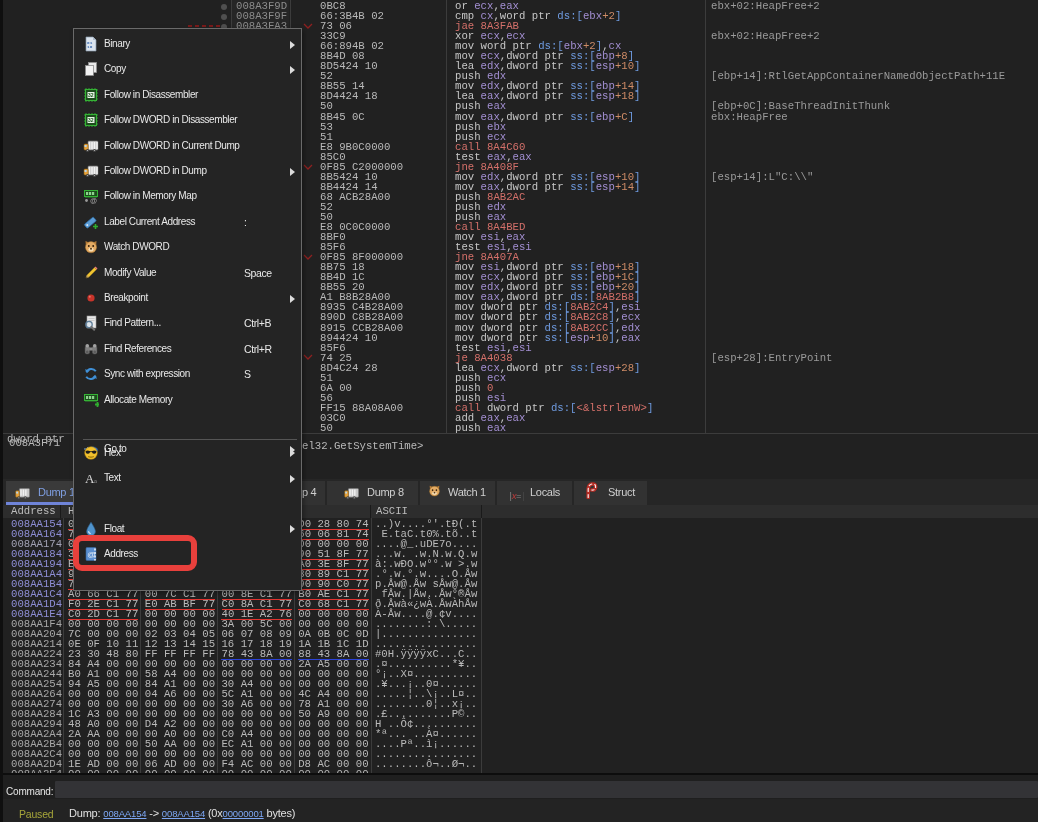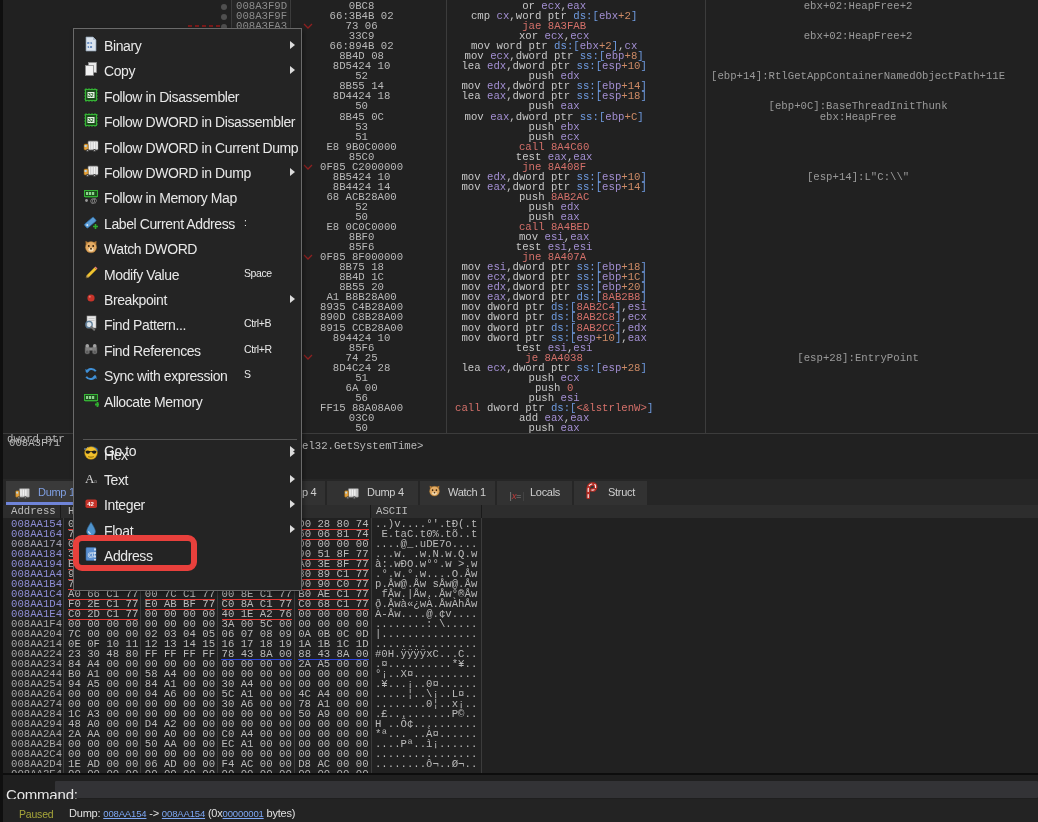--- a/index.html
+++ b/index.html
@@ -1,16 +1,16 @@
 <!DOCTYPE html>
 <html><head><meta charset="utf-8"><style>
 * {margin:0;padding:0;box-sizing:border-box}
 html,body {width:1038px;height:822px;background:#212121;overflow:hidden}
 #root {position:relative;width:830px;height:822px;background:#212121;
-  font-family:"Liberation Sans",sans-serif;text-align:center;}
+  font-family:"Liberation Sans",sans-serif;}
 pre,.mono {font-family:"Liberation Mono",monospace;font-size:10.665px;}
 pre {position:absolute;line-height:10.046px;color:#c7c7c7;white-space:pre}
 i {font-style:normal} .r{color:#d4706a} .v{color:#a38fd2} .b{color:#6f9be0} .n{color:#ce8b66}
 .p{color:#8e8ed6} .q{color:#a2a2b4} .g{color:#a8a8a8}
 .ru{background:linear-gradient(#e23530,#e23530) left bottom/100% 1.4px no-repeat}
 .bu{background:linear-gradient(#2b43d8,#2b43d8) left bottom/100% 1.4px no-repeat}
 .vline{position:absolute;width:1px;background:#3c3c3c}
 .hline{position:absolute;height:1px;background:#3c3c3c}
 </style></head><body>
 <div id="root">
@@ -195,21 +195,21 @@
 <div style="position:absolute;left:344px;top:486px"><svg width="15" height="12" viewBox="0 0 16 13">
         <rect x="4.6" y="0.5" width="11" height="9.5" rx="1" fill="#c9c9c9" stroke="#777" stroke-width=".6"></rect>
         <path d="M6.4 1.5v7M9 1.5v7M11.6 1.5v7" stroke="#f2f2f2" stroke-width="1.5"></path>
         <rect x="0.6" y="3" width="4" height="7" rx="1" fill="#e8a33d" stroke="#8a6010" stroke-width=".6"></rect>
         <rect x="1.2" y="4" width="2" height="2" fill="#b5d4ea"></rect>
         <circle cx="4" cy="10.6" r="1.7" fill="#444"></circle>
         <circle cx="11" cy="10.6" r="1.7" fill="#444"></circle>
         <circle cx="4" cy="10.6" r=".6" fill="#bbb"></circle>
         <circle cx="11" cy="10.6" r=".6" fill="#bbb"></circle>
       </svg></div>
-<div style="position:absolute;left:367px;top:486px;font-size:11px;letter-spacing:-0.3px;color:#cfcfcf">Dump 4</div>
+<div style="position:absolute;left:367px;top:486px;font-size:11px;letter-spacing:-0.3px;color:#cfcfcf">Dump 8</div>
 <div style="position:absolute;left:420px;top:481px;width:75px;height:24px;background:#323232"></div>
 <div style="position:absolute;left:427px;top:484px"><svg width="15" height="14" viewBox="0 0 16 16">
         <path d="M2.5 2 L6 3.5 L2.8 6z" fill="#b57a35"></path>
         <path d="M13.5 2 L10 3.5 L13.2 6z" fill="#b57a35"></path>
         <circle cx="8" cy="8.2" r="5.6" fill="#e3aa63" stroke="#9a6b28" stroke-width=".5"></circle>
         <circle cx="5.8" cy="7" r=".9" fill="#2d1c09"></circle>
         <circle cx="10.2" cy="7" r=".9" fill="#2d1c09"></circle>
         <ellipse cx="8" cy="10.6" rx="2.6" ry="2" fill="#f3dcb6"></ellipse>
         <circle cx="8" cy="9.8" r="1" fill="#5a3a14"></circle>
       </svg></div>
@@ -295,21 +295,21 @@
 2A AA 00 00 00 A0 00 00 C0 A4 00 00 00 00 00 00 *ª... ..À¤......
 00 00 00 00 50 AA 00 00 EC A1 00 00 00 00 00 00 ....Pª..ì¡......
 00 00 00 00 00 00 00 00 00 00 00 00 00 00 00 00 ................
 1E AD 00 00 06 AD 00 00 F4 AC 00 00 D8 AC 00 00 ........ô¬..Ø¬..
 00 00 00 00 00 00 00 00 00 00 00 00 00 00 00 00 ................</pre>
 </div>
 
 <div style="position:absolute;left:0;top:773px;width:1038px;height:2px;background:#0d0d0d"></div>
 <div style="position:absolute;left:0;top:775px;width:1038px;height:24px;background:#1f1f1f"></div>
 <div style="position:absolute;left:55px;top:781px;width:983px;height:17px;background:#333336;border-radius:1px"></div>
-<div style="position:absolute;left:6px;top:786px;font-size:15px;letter-spacing:-0.2px;color:#e5e5e5">Command:</div>
+<div style="position:absolute;left:6px;top:786px;font-size:10px;letter-spacing:-0.2px;color:#e5e5e5">Command:</div>
 <pre style="left:59px;top:814px;color:#9a9a9a;line-height:10px">Commands are comma separated (like assembly instructions): mov eax, ebx</pre>
 
 <div style="position:absolute;left:0;top:799px;width:1038px;height:23px;background:#232323"></div>
 <div style="position:absolute;left:19px;top:808px;font-size:10.5px;letter-spacing:-0.2px;color:#a6a53a">Paused</div>
 <div style="position:absolute;left:69px;top:807px;font-size:11px;letter-spacing:-0.2px;color:#e0e0e0">Dump: <span class="lnk">008AA154</span> -&gt; <span class="lnk">008AA154</span> (0x<span class="lnk">00000001</span> bytes)</div>
 
 <div id="menu" style="position:absolute;left:73px;top:28px;width:229px;height:563px;background:#242424;border:1px solid #6a6a6a;box-shadow:2px 2px 5px rgba(0,0,0,.35)">
 <div class="mi" style="top:3.0px">
         <span class="mic"><svg width="16" height="16" viewBox="0 0 16 16">
             <path d="M3 1h7l3 3v11H3z" fill="#dbe4ee" stroke="#8899aa" stroke-width=".7"></path>
@@ -505,49 +505,41 @@
         <span class="mar"></span>
       </div>
 <div class="mi" style="top:437.0px">
         <span class="mic"><svg width="16" height="16" viewBox="0 0 16 16">
             <text x="2" y="12.5" font-family="Liberation Serif" font-size="13" fill="#d8d8d8">A</text>
             <text x="11" y="13" font-family="Liberation Serif" font-size="6.5" fill="#9a9a9a">a</text>
           </svg></span>
         <span class="ml">Text</span>
         <span class="mar"></span>
       </div>
-<div class="mi" style="top:462.4px">
-        <span class="mic"><svg width="16" height="16" viewBox="0 0 16 16">
-            <rect x="2.5" y="4.5" width="11.5" height="8.5" rx="1.8" fill="#c43229"></rect>
-            <text x="4.2" y="11" font-family="Liberation Sans" font-size="6" font-weight="bold" fill="#fff">42</text>
-          </svg></span>
-        <span class="ml">Integer</span>
-        <span class="mar"></span>
-      </div>
 <div class="mi" style="top:487.8px">
         <span class="mic"><svg width="16" height="16" viewBox="0 0 16 16">
             <path d="M8 1.2 C8 1.2 3.6 7.6 3.6 10.4 A4.4 4.4 0 0 0 12.4 10.4 C12.4 7.6 8 1.2 8 1.2z" fill="#4f93cc" stroke="#2f5f8c" stroke-width=".6"></path>
             <path d="M5.6 10.2 A2.4 2.4 0 0 0 7.6 12.6" stroke="#e8f3fb" stroke-width="1.1" fill="none"></path>
           </svg></span>
         <span class="ml">Float</span>
         <span class="mar"></span>
       </div>
 <div class="mi" style="top:513.2px">
         <span class="mic"><svg width="16" height="16" viewBox="0 0 16 16">
             <rect x="3" y="1.5" width="10" height="13" rx="1" fill="#5b8fd0" stroke="#36689f" stroke-width=".6"></rect>
             <path d="M12 2.5v2M12 6v2M12 9.5v2M12 13v1.5" stroke="#e8eef5" stroke-width="1.6"></path>
             <text x="4.2" y="11" font-family="Liberation Sans" font-size="8" fill="#dce8f4">@</text>
           </svg></span>
         <span class="ml">Address</span>
       </div>
 </div>
 <style>
 .mi{position:absolute;left:0;width:227px;height:25.4px}
 .mic{position:absolute;left:9px;top:4px;width:16px;height:16px}
-.ml{position:absolute;left:30px;top:6px;font-size:14px;letter-spacing:-0.4px;color:#e8e8e8}
+.ml{position:absolute;left:30px;top:6px;font-size:10px;letter-spacing:-0.4px;color:#e8e8e8}
 .ms{position:absolute;left:170px;top:6px;font-size:10.5px;letter-spacing:-0.4px;color:#e8e8e8}
 .mar{position:absolute;left:216px;top:8.5px;width:0;height:0;border-left:5px solid #dcdcdc;border-top:4px solid transparent;border-bottom:4px solid transparent}
 .msep{position:absolute;left:9px;width:214px;height:1px;background:#555}
 .lnk{color:#7da7f4;text-decoration:underline;font-size:9.5px;letter-spacing:-0.15px}
 </style>
 
 <div style="position:absolute;left:72.5px;top:535px;width:124.5px;height:36px;border:6.5px solid #e8403c;border-radius:9px"></div>
 
 </div>
 </body></html>

